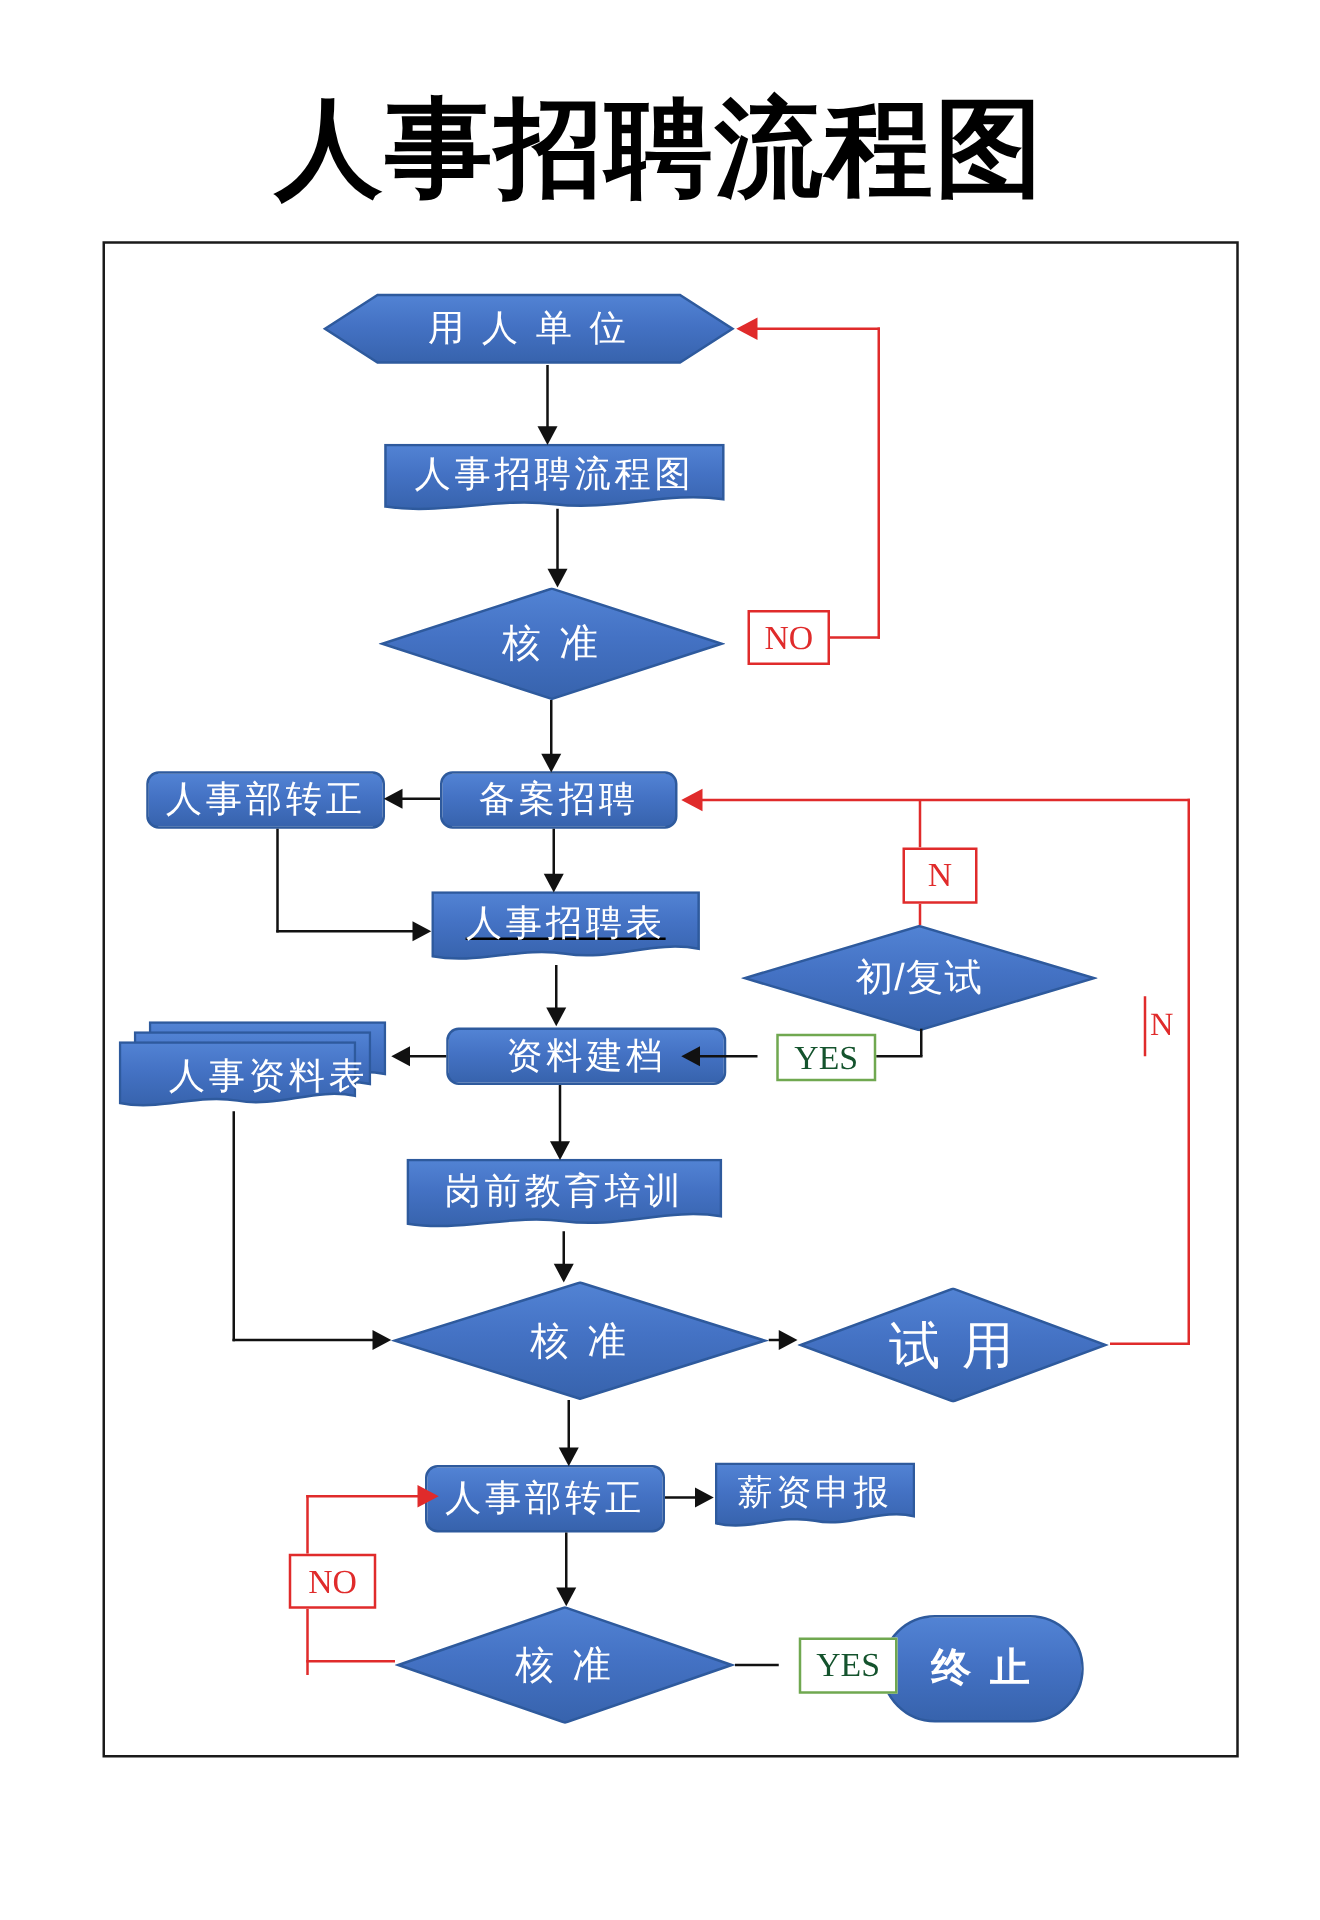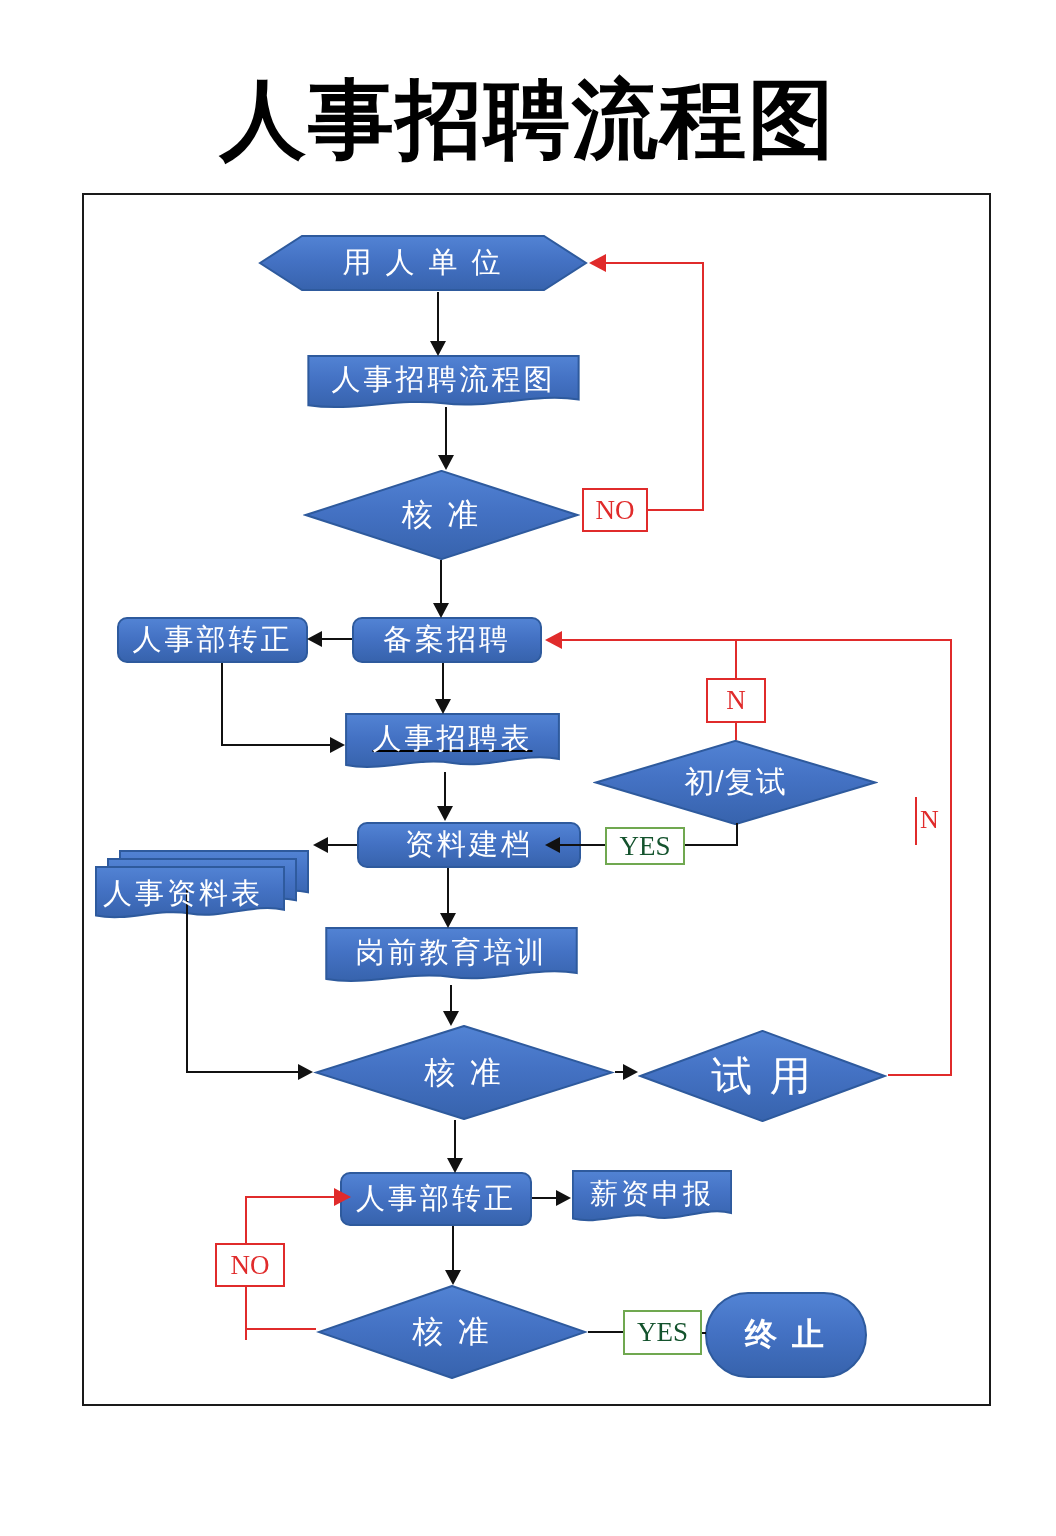--- a/index.html
+++ b/index.html
@@ -23,21 +23,21 @@
   .ln{background:#111111;}
   .lnr{background:#e02b2b;}
   .ad{width:0;height:0;border-left:8px solid transparent;border-right:8px solid transparent;border-top:15px solid #111;}
   .al{width:0;height:0;border-top:8px solid transparent;border-bottom:8px solid transparent;border-right:15px solid #111;}
   .ar{width:0;height:0;border-top:8px solid transparent;border-bottom:8px solid transparent;border-left:15px solid #111;}
   .al-r{width:0;height:0;border-top:9px solid transparent;border-bottom:9px solid transparent;border-right:17px solid #e02b2b;}
   .ar-r{width:0;height:0;border-top:9px solid transparent;border-bottom:9px solid transparent;border-left:17px solid #e02b2b;}
 
   
   .tag{display:flex;align-items:center;justify-content:center;background:#ffffff;box-sizing:border-box;
-       font-family:"Liberation Serif","DejaVu Serif",serif;font-size:27px;z-index:3;}
+       font-family:"Liberation Serif","DejaVu Serif",serif;font-size:27px;z-index:3;margin-left:16px;}
   .tag.no{border:2px solid #e02b2b;color:#e02b2b;}
   .tag.yes{border:2.5px solid #70a850;color:#14532d;}
   .nfloat{color:#e02b2b;font-family:"Liberation Serif","DejaVu Serif",serif;font-size:26px;z-index:3;}
 </style>
 </head>
 <body>
 
 <div class="page">
 
   <svg width="0" height="0" style="position:absolute">
@@ -93,21 +93,21 @@
     <svg viewBox="0 0 100 100" preserveAspectRatio="none">
       <path d="M50,1 L99,50 L50,99 L1,50 Z" fill="url(#blueGrad)" stroke="#2e5a9d" stroke-width="2" vector-effect="non-scaling-stroke"></path>
     </svg>
     <span class="lbl" style="font-size:30px;letter-spacing:1px;">初/复试</span>
   </div>
 
   <div class="abs shape rrect" style="left:357px;top:822px;width:224px;height:46px;">
     <span class="lbl">资料建档</span>
   </div>
 
-  <div class="abs" style="left:95px;top:848px;width:216px;height:76px;">
+  <div class="abs" style="left:95px;top:815px;width:216px;height:76px;padding-left:32px;">
     <svg class="abs" style="left:24px;top:2px;width:190px;height:55px;" viewBox="0 0 200 60" preserveAspectRatio="none">
       <path d="M1,1 H199 V46 C166,39 134,56 100,50 C66,44 34,59 1,52 Z" fill="url(#blueGrad)" stroke="#2e5a9d" stroke-width="2" vector-effect="non-scaling-stroke"></path>
     </svg>
     <svg class="abs" style="left:12px;top:10px;width:190px;height:55px;" viewBox="0 0 200 60" preserveAspectRatio="none">
       <path d="M1,1 H199 V46 C166,39 134,56 100,50 C66,44 34,59 1,52 Z" fill="url(#blueGrad)" stroke="#2e5a9d" stroke-width="2" vector-effect="non-scaling-stroke"></path>
     </svg>
     <svg class="abs" style="left:0;top:18px;width:190px;height:57px;" viewBox="0 0 200 60" preserveAspectRatio="none">
       <path d="M1,1 H199 V46 C166,39 134,56 100,50 C66,44 34,59 1,52 Z" fill="url(#blueGrad)" stroke="#2e5a9d" stroke-width="2" vector-effect="non-scaling-stroke"></path>
     </svg>
     <span class="lbl abs" style="left:8px;top:26px;">人事资料表</span>

